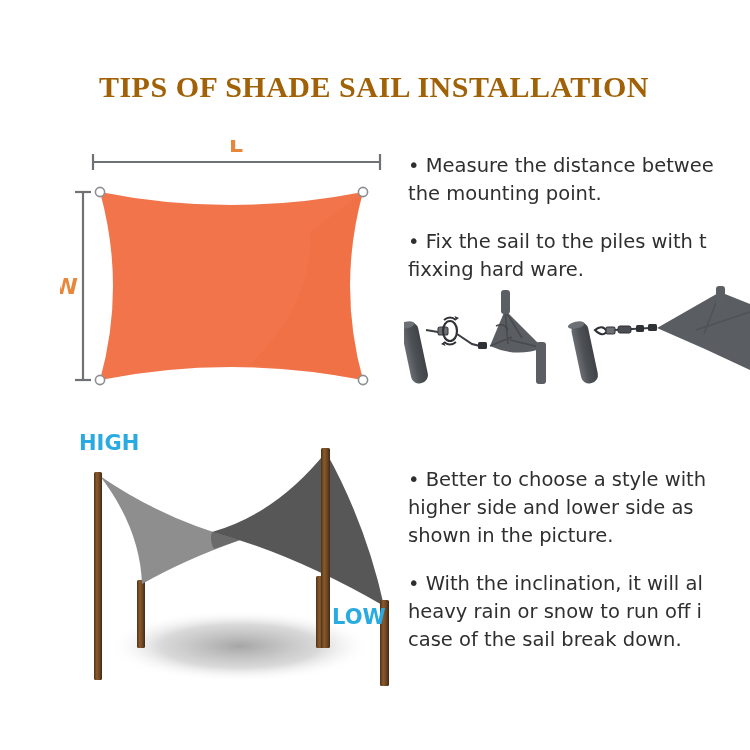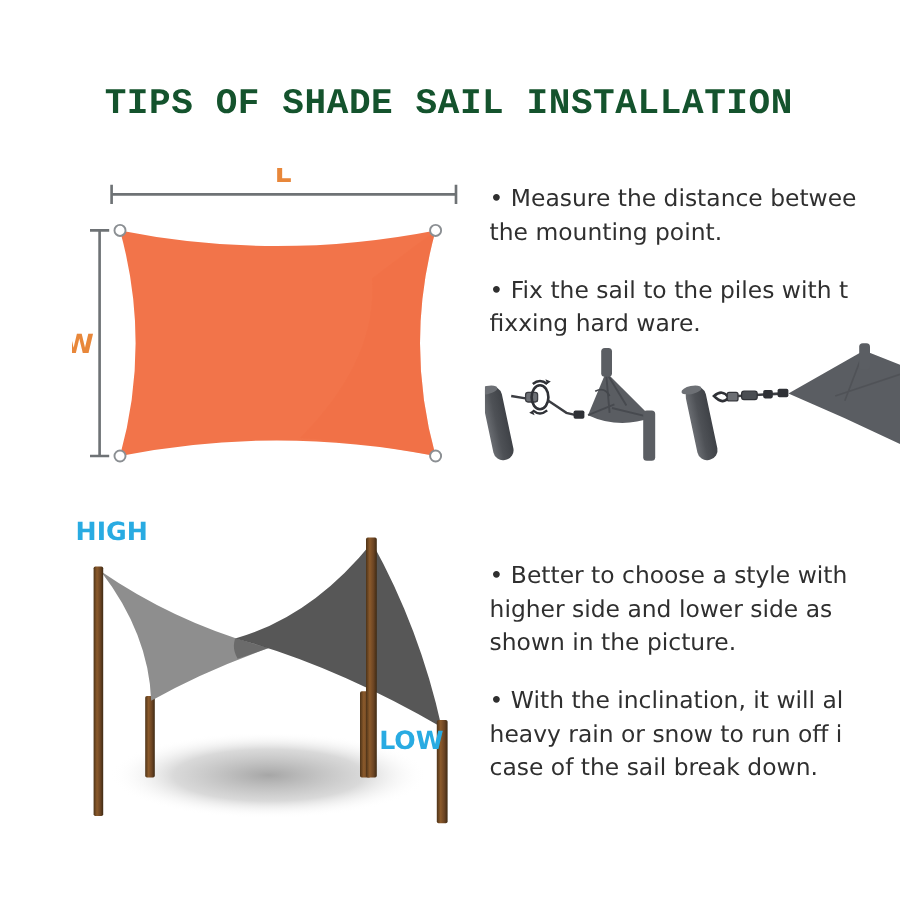--- a/index.html
+++ b/index.html
@@ -17,25 +17,25 @@
     font-family: "Liberation Sans", sans-serif;
   }
 
   
   #title {
     position: absolute;
     left: 0;
     top: 70px;
     width: 748px;
     text-align: center;
-    font-family: Liberation Mono, monospace;
+    font-family: Liberation Serif, serif;
     font-size: 30px;
     font-weight: bold;
     letter-spacing: 0.5px;
-    color: #14532d;
+    color: #a16207;
     white-space: nowrap;
   }
 
   
   #fig-rect {
     position: absolute;
     left: 60px;
     top: 140px;
     width: 340px;
     height: 262px;
@@ -63,21 +63,21 @@
     left: 404px;
     top: 282px;
     width: 346px;
     height: 108px;
   }
   #fig-hardware svg { display: block; }
 
   
   #fig-canopy {
     position: absolute;
-    left: 28px;
+    left: 44px;
     top: 428px;
     width: 382px;
     height: 292px;
   }
   #fig-canopy svg { display: block; }
 
   
   #text-bottom {
     position: absolute;
     left: 408px;

